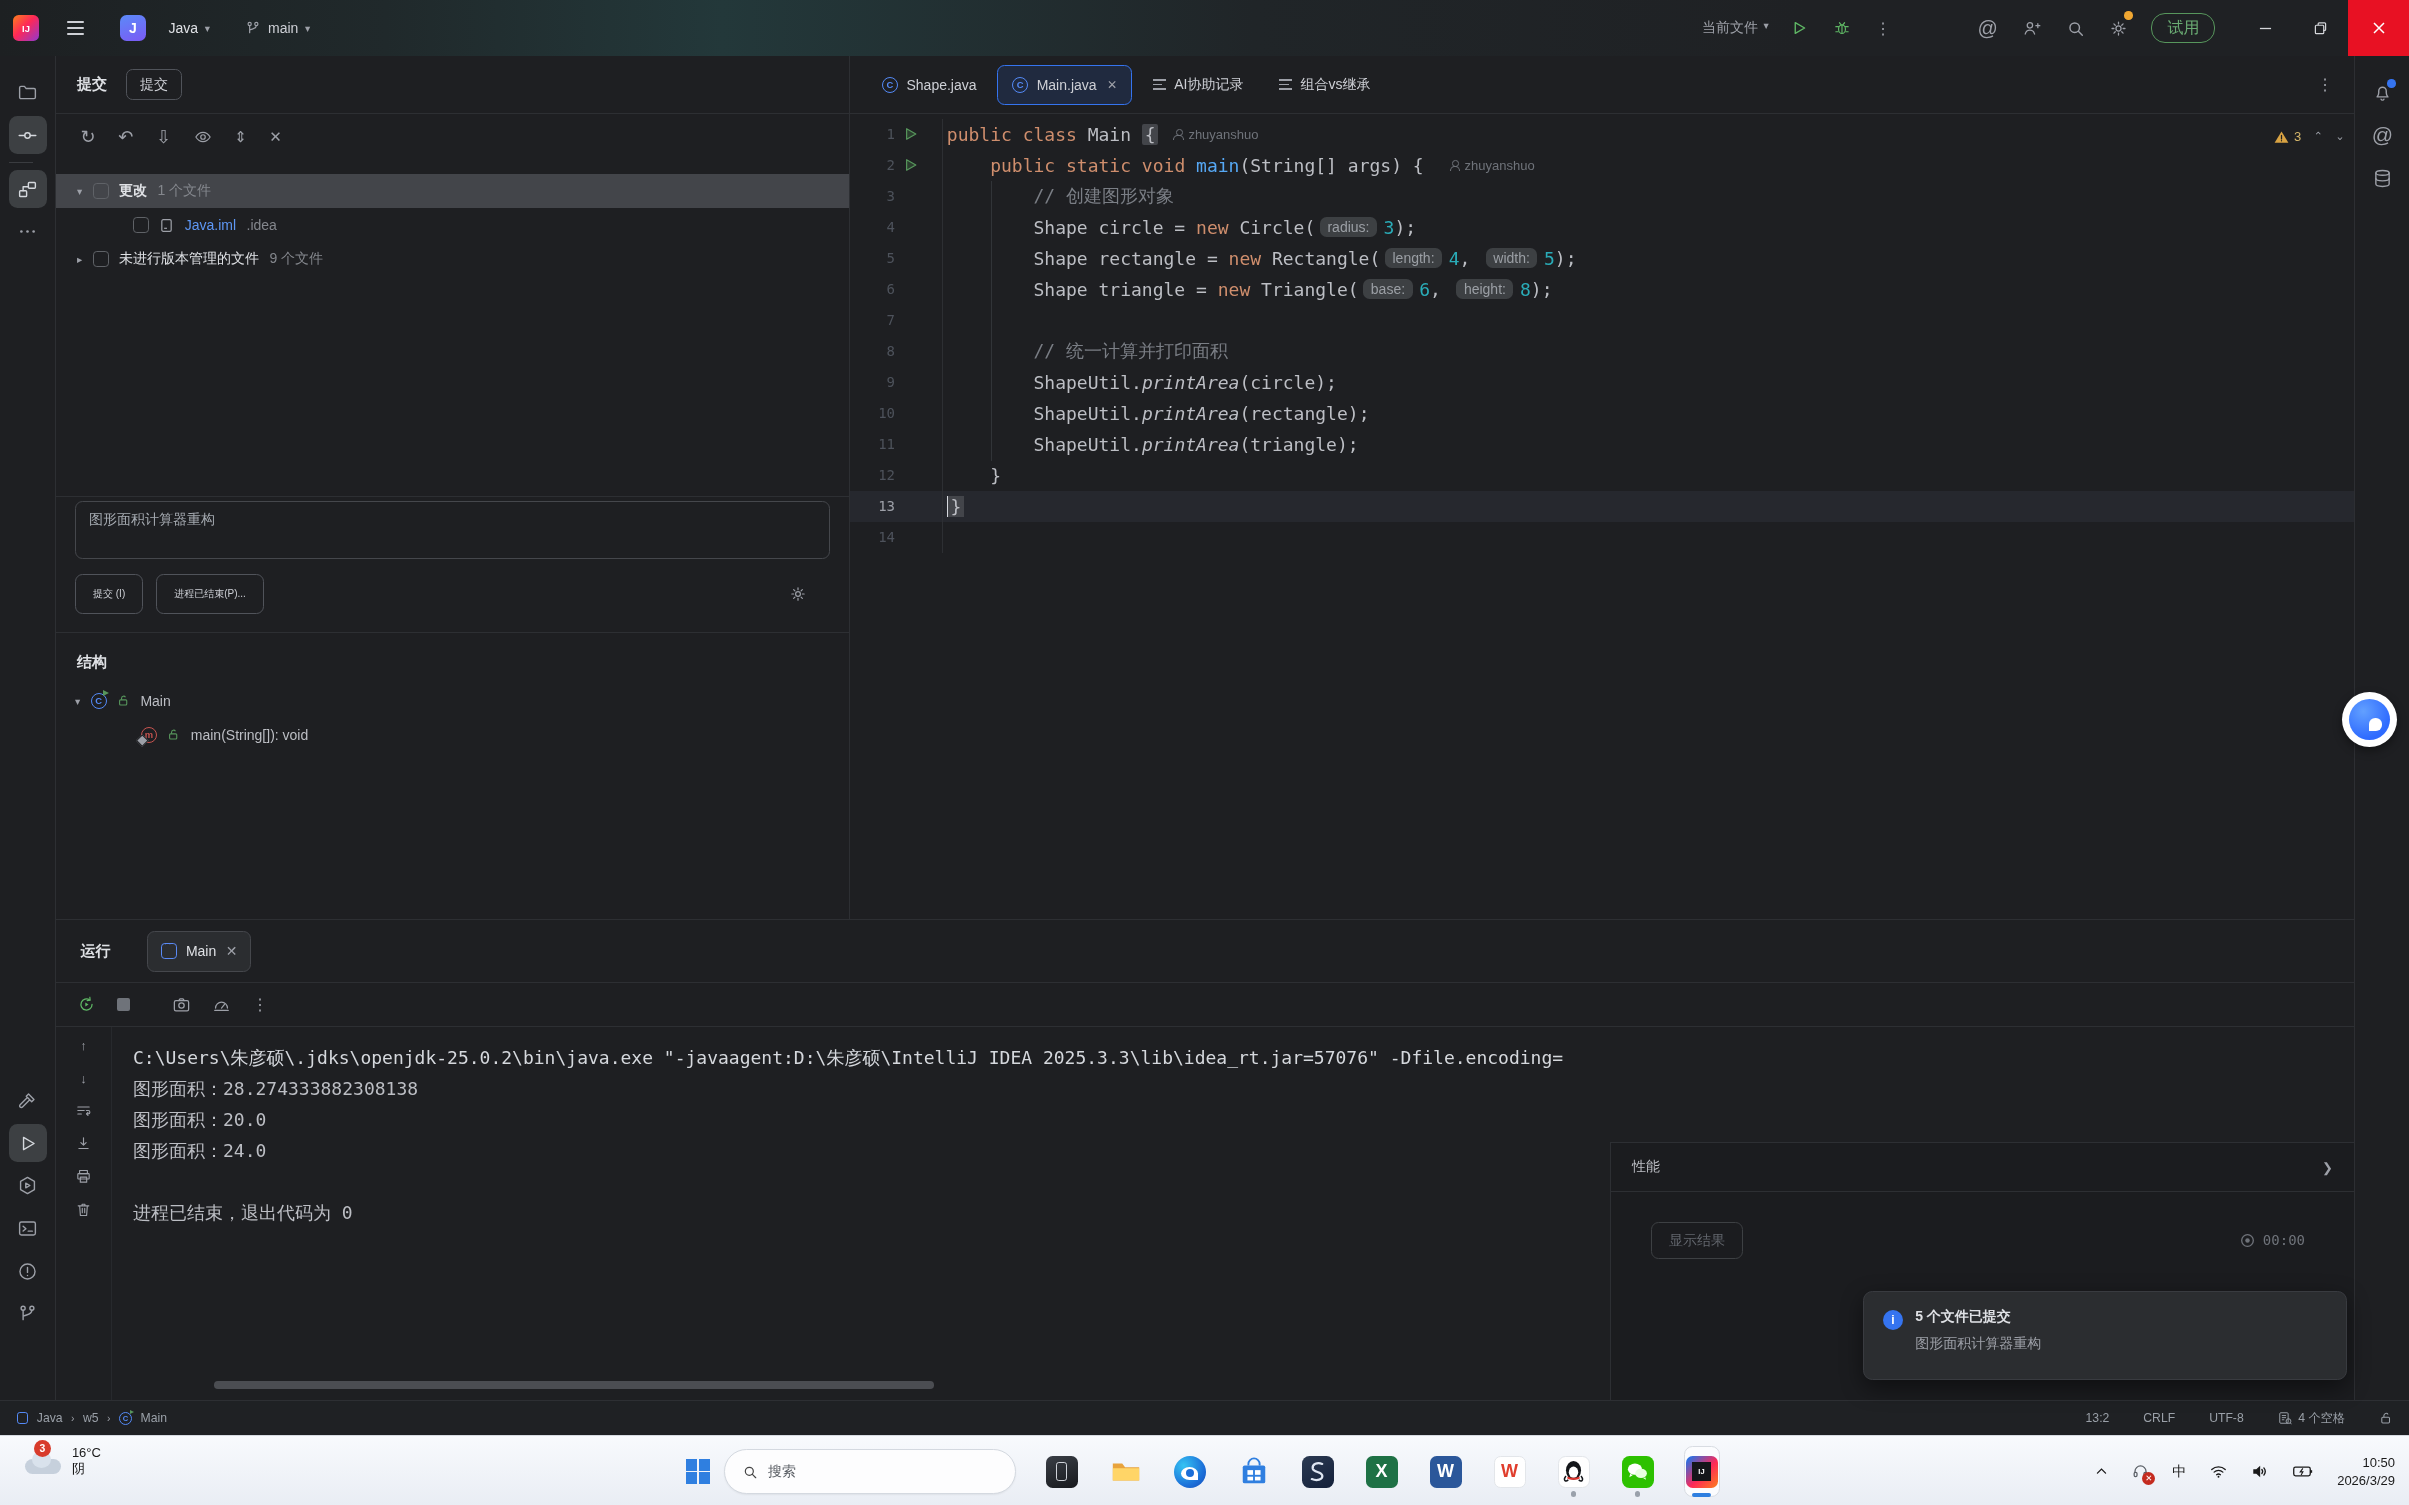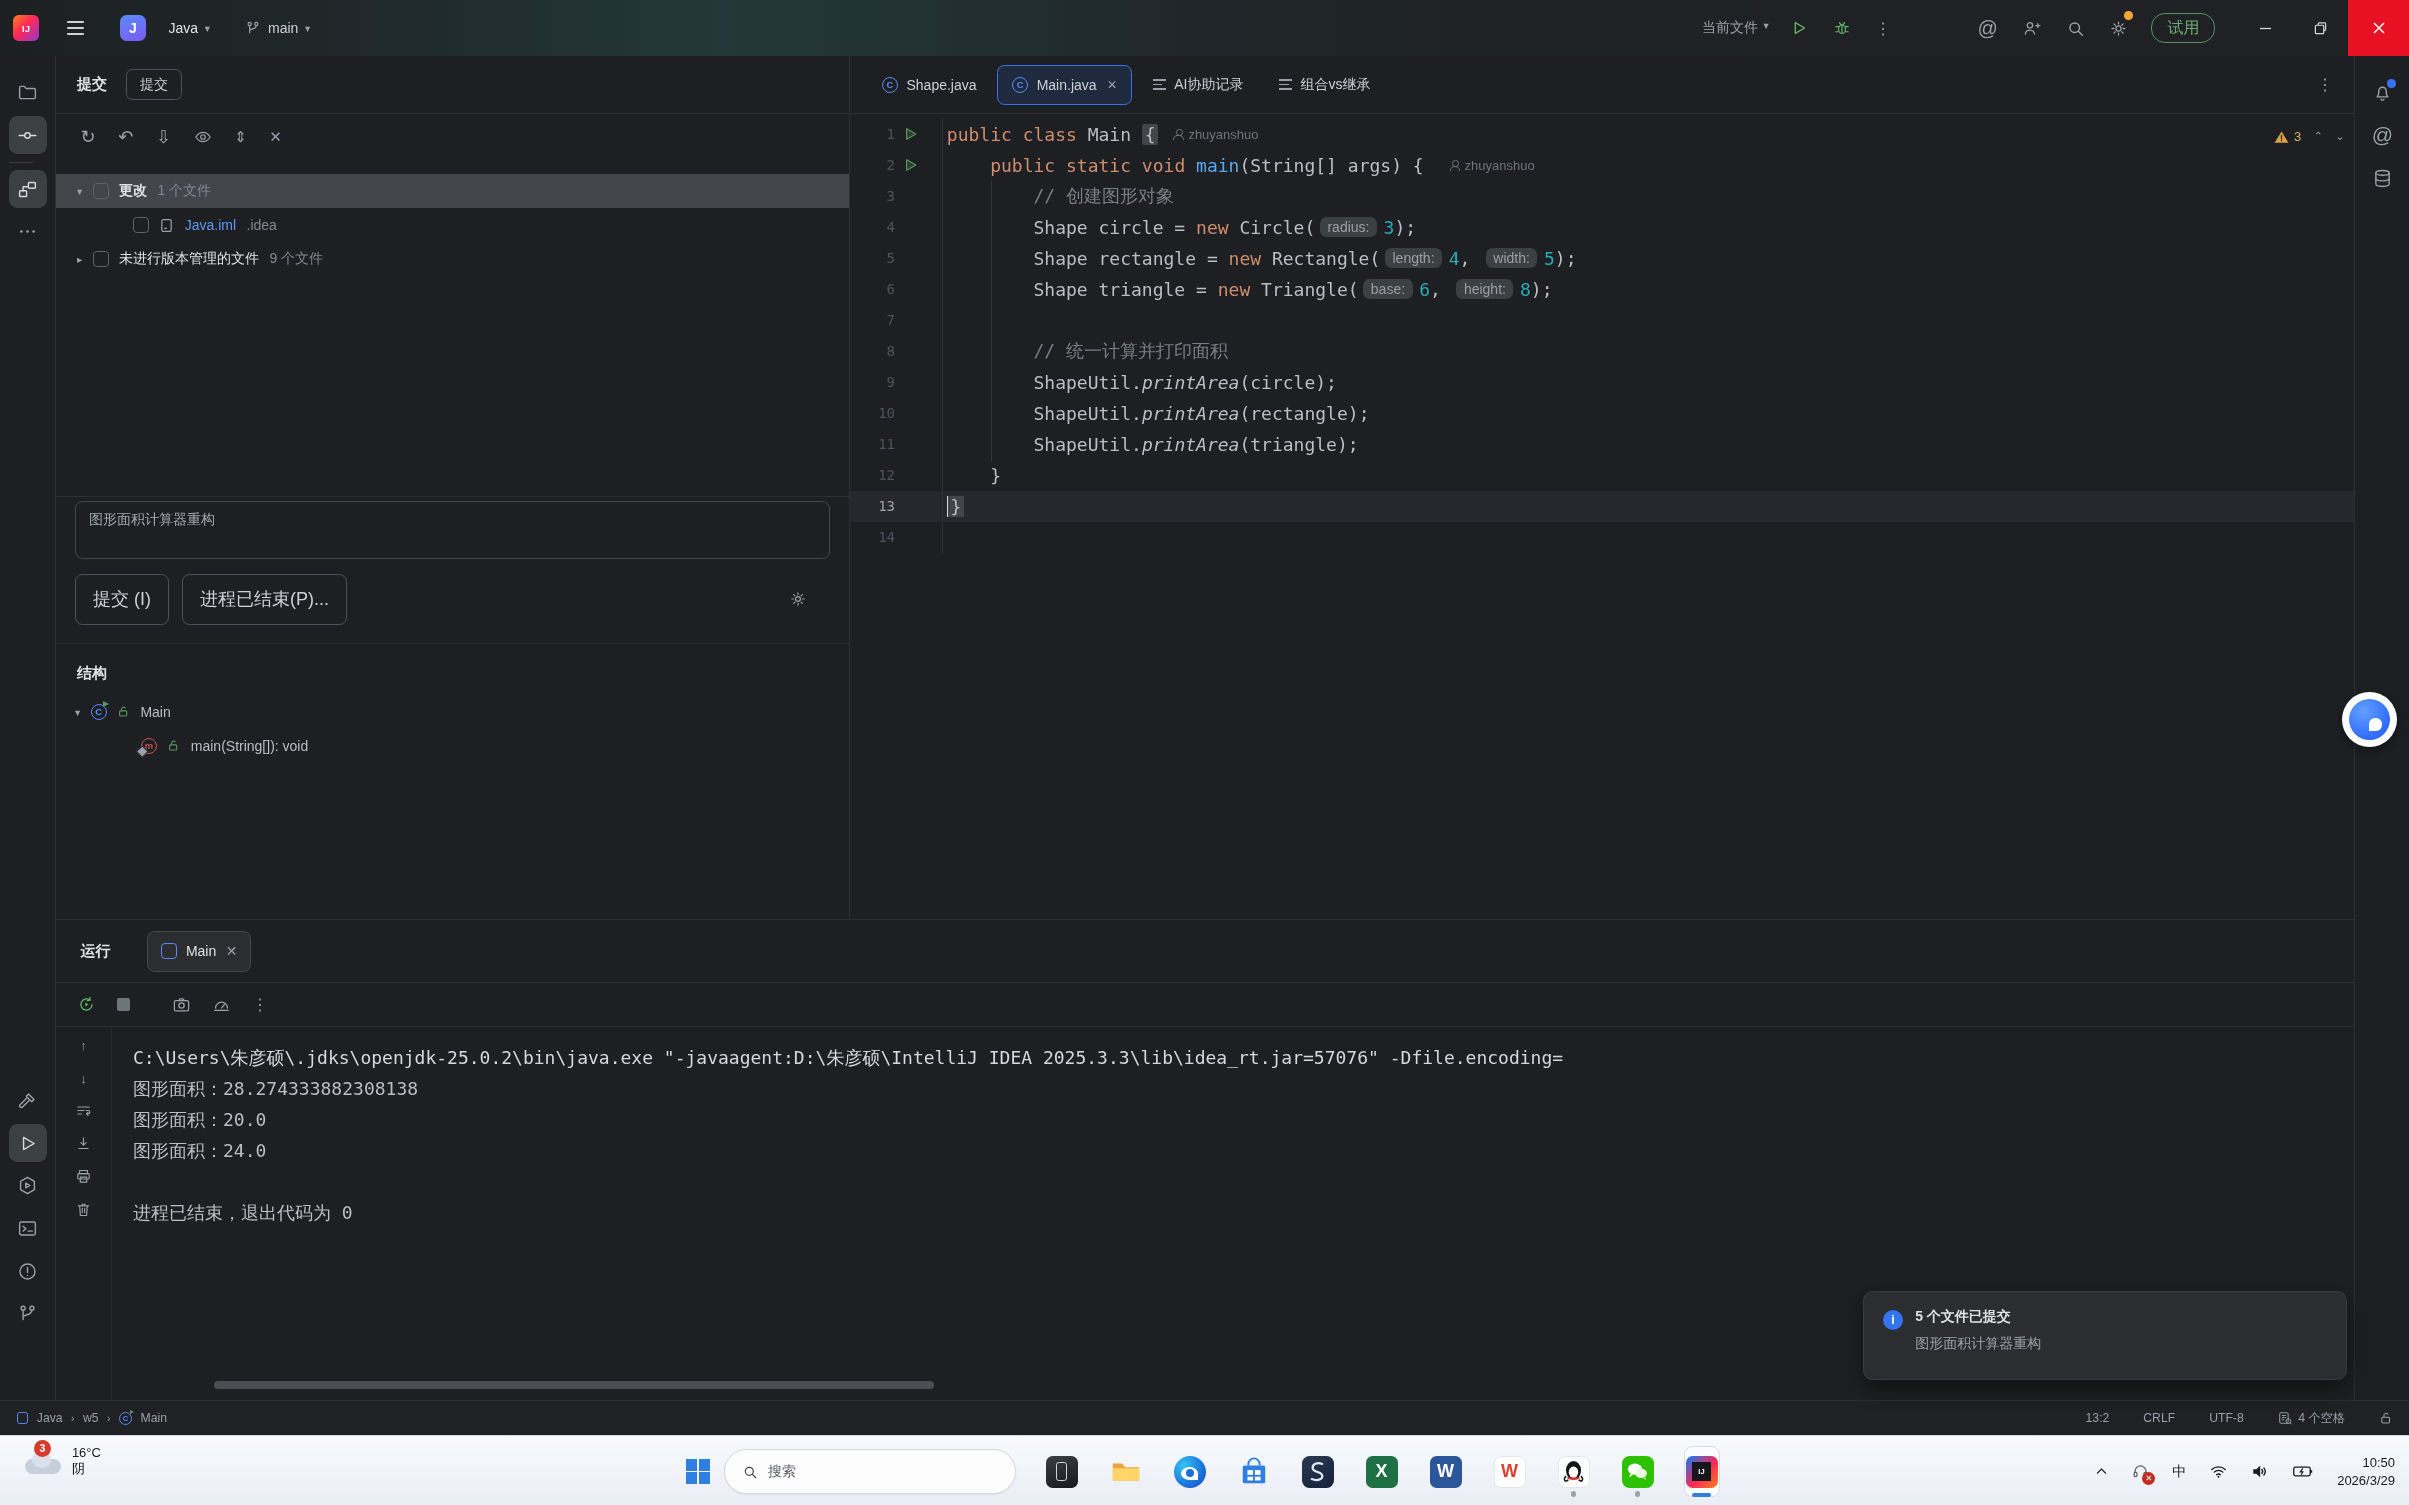--- a/index.html
+++ b/index.html
@@ -61,22 +61,22 @@
   .cb { width:16px; height:16px; border:1.4px solid #5f6267; border-radius:3.8px; flex:none; }
   .tlabel-b { font-weight:bold; color:#dfe1e5; }
   .tcount { color:#84878d; }
   .flink { color:#5e97f5; }
   .fdim { color:#84878d; }
   .hdiv { height:0.9px; background:#2d2f33; }
   #amend-row { height:49px; display:flex; align-items:center; gap:12.2px; padding-left:22.6px; font-size:14px; }
   #commit-msg { margin:3.8px 19px 0; height:58px; border:0.9px solid #45474c; border-radius:7.5px;
     padding:9.4px 13px; font-size:14px; color:#a5aab1; }
   #commit-btns { display:flex; align-items:center; gap:13px; margin:15px 19px 0; }
-  .cbtn { border:0.9px solid #50535a; border-radius:7.5px; height:51px; padding:12px 17px;
-    display:flex; align-items:center; font-size:18px; color:#ced0d6; background:transparent; }
+  .cbtn { border:0.9px solid #50535a; border-radius:7.5px; height:40px; padding:12px 17px;
+    display:flex; align-items:center; font-size:10px; color:#ced0d6; background:transparent; }
   #structure-sec { border-top:0.9px solid #2d2f33; margin-top:18px; padding-top:13px; }
   #structure-sec .pane-title { padding-left:21px; display:block; height:38px; line-height:32px; }
   .cls-ic { width:16px; height:16px; border-radius:50%; border:1.5px solid #548af7; color:#548af7;
     font-size:9.4px; font-weight:bold; display:grid; place-items:center; position:relative; flex:none; }
   .cls-run:after { content:""; position:absolute; right:-3.8px; top:-3.8px; border-left:6.6px solid #57965c;
     border-top:3.8px solid transparent; border-bottom:3.8px solid transparent; }
   .mth-ic { width:16px; height:16px; border-radius:50%; border:1.5px solid #c75450; color:#c75450;
     font-size:9.4px; font-weight:bold; display:grid; place-items:center; position:relative; flex:none; }
   .mth-ic:before { content:""; position:absolute; left:-3.8px; bottom:-2.8px; width:6.6px; height:6.6px;
     background:#9da0a8; transform:rotate(45deg); border:0.9px solid #1e1f22; }
@@ -604,20 +604,35 @@
           </span>
           <span>
             <svg width="17" height="17" viewBox="0 0 24 24" fill="none" stroke="currentColor" stroke-width="1.6" stroke-linecap="round" stroke-linejoin="round">
               <path d="M4.5 6.8h15M10 6.8V4.6h4v2.2M6.6 6.8l1 13.6h8.8l1-13.6"></path>
               <path d="M10.3 10.2v6.4M13.7 10.2v6.4"></path>
             </svg>
           </span>
         </div>
       <div id="console-text" class="mono"><div style="color: rgb(213, 216, 221);">C:\Users\朱彦硕\.jdks\openjdk-25.0.2\bin\java.exe "-javaagent:D:\朱彦硕\IntelliJ IDEA 2025.3.3\lib\idea_rt.jar=57076" -Dfile.encoding=</div><div>图形面积：28.274333882308138</div><div>图形面积：20.0</div><div>图形面积：24.0</div><div> </div><div>进程已结束，退出代码为 0</div></div>
       <div id="hscroll"></div>
+      <div id="perf">
+        <div id="perf-header">
+          <span>性能</span>
+          <span class="chev">❯</span>
+        </div>
+        <div id="show-results">显示结果</div>
+        <div id="perf-timer">
+          <svg width="15" height="15" viewBox="0 0 16 16">
+              <circle cx="8" cy="8" r="6.2" fill="none" stroke="#6f737a" stroke-width="1.4"></circle>
+              <circle cx="8" cy="8" r="2.4" fill="#6f737a"></circle>
+            </svg>
+          <span class="mono" style="font-size:14px;">00:00</span>
+        </div>
+        <div id="perf-status">进程已终止</div>
+      </div>
     </div>
   </div>
 
   <div id="statusbar">
     <div class="crumbs">
       <span class="mini-sq"></span>
       <span>Java</span>
       <span class="chev">›</span>
       <span>w5</span>
       <span class="chev">›</span>

